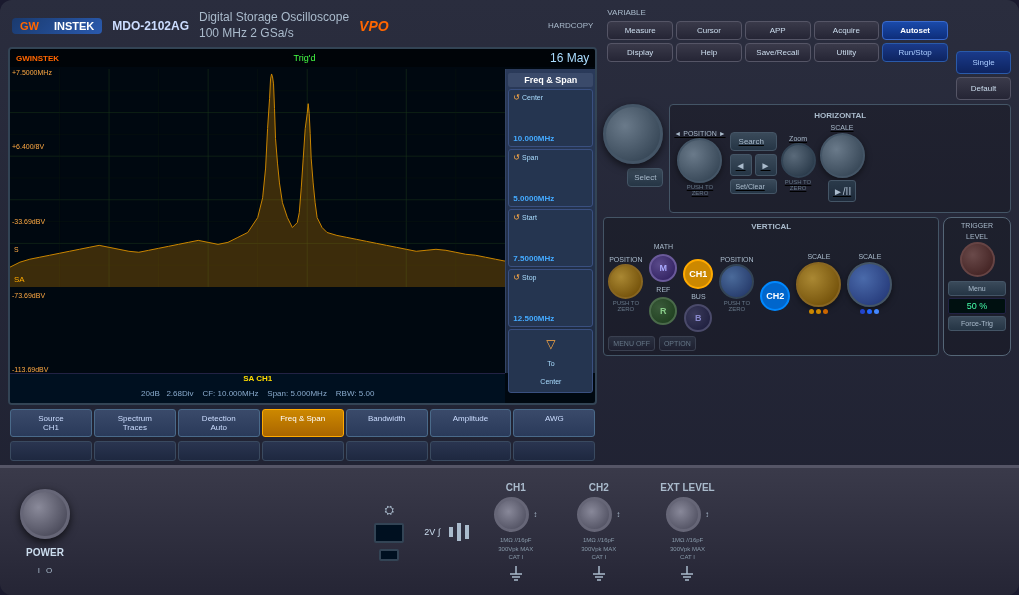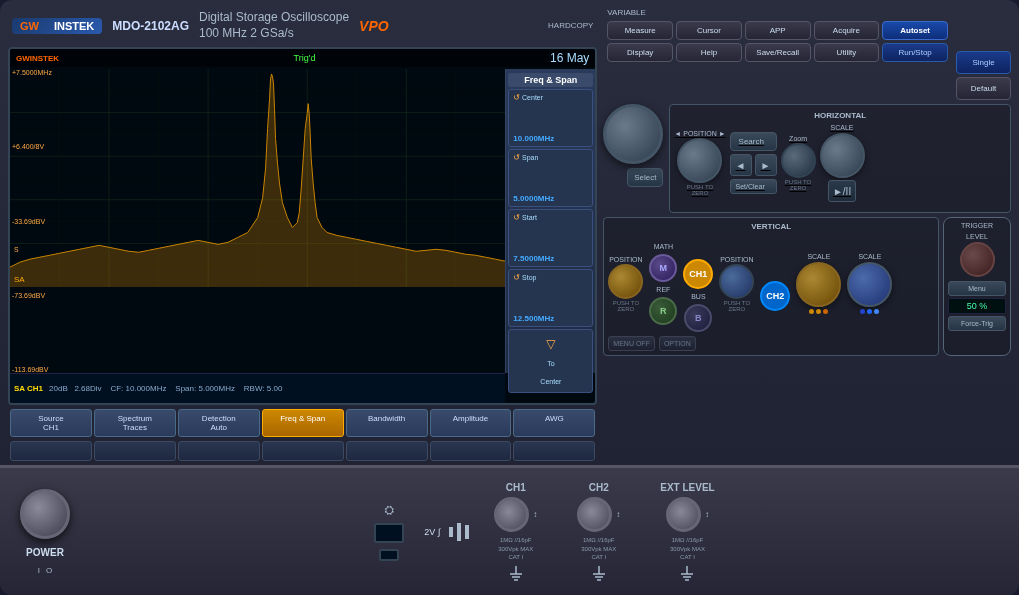--- a/index.html
+++ b/index.html
@@ -202,20 +202,21 @@
       bottom: 0;
       left: 0;
       right: 90px;
       height: 30px;
       background: #001020;
       display: flex;
       align-items: center;
       padding: 0 4px;
       gap: 6px;
       border-top: 1px solid #224;
+      flex-direction: column;
     }
 
     .info-ch {
       color: #ffdd00;
       font-size: 8px;
       font-weight: bold;
     }
 
     .info-text {
       color: #88aacc;

